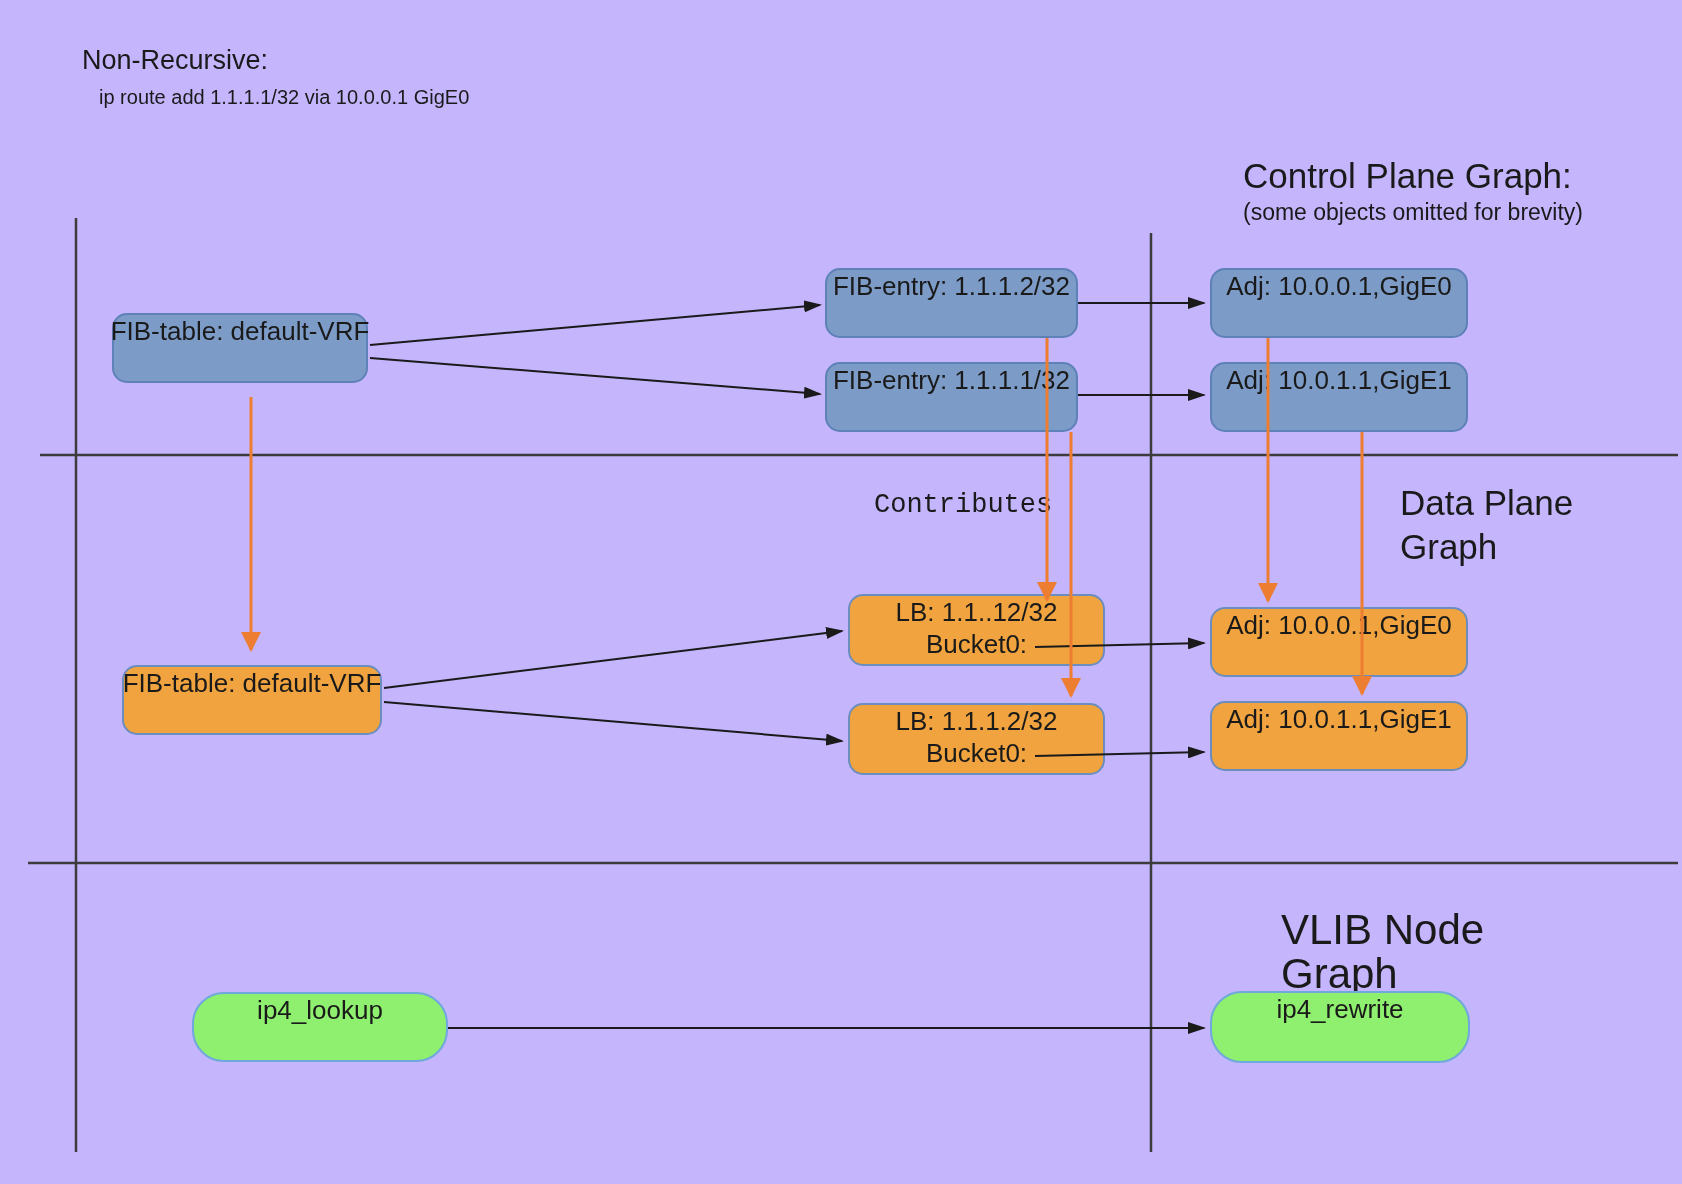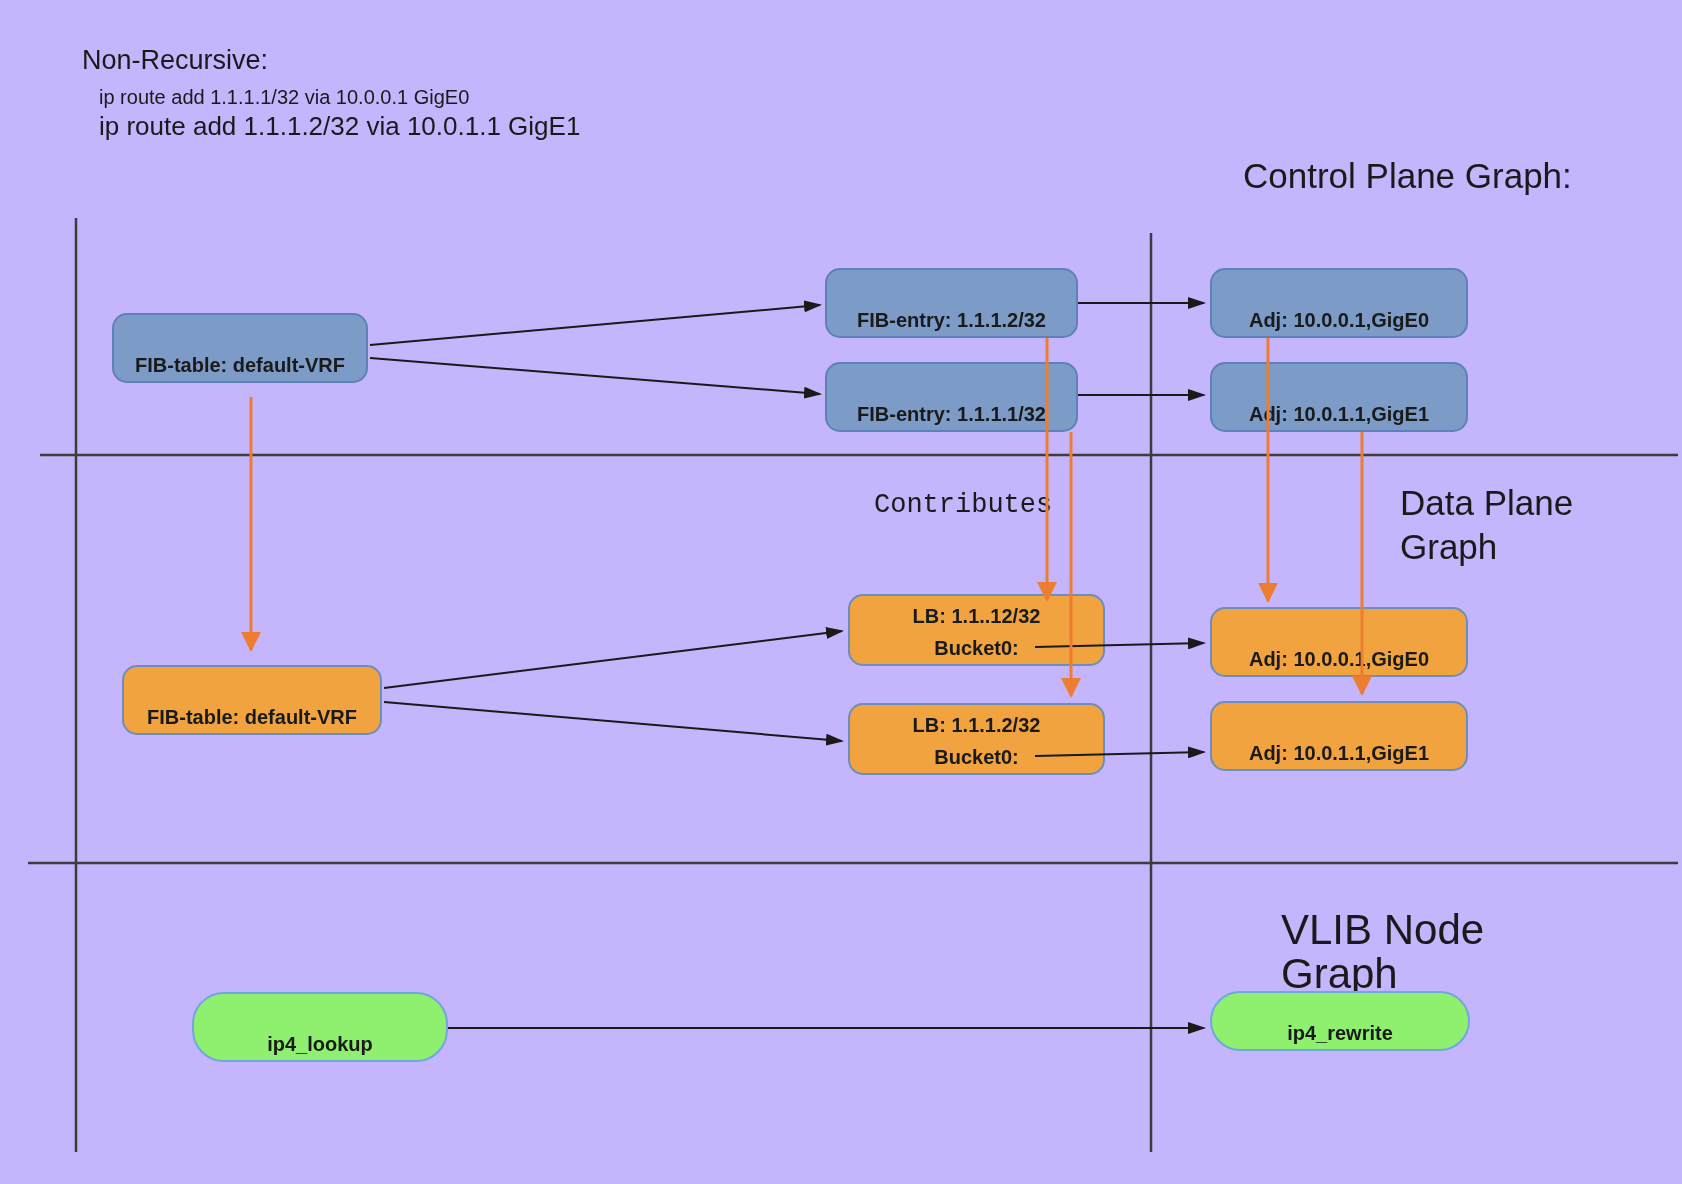--- a/index.html
+++ b/index.html
@@ -18,26 +18,25 @@
   .notes-cmd2{left:99px;top:110px;font-size:26px;line-height:33px;}
   .cp-title{left:1243px;top:156px;font-size:35px;line-height:40px;}
   .cp-subtitle{left:1243px;top:199px;font-size:23px;line-height:27px;}
   .contributes{left:874px;top:490px;font-size:27px;font-family:Liberation Mono, monospace;}
   .dp-title{left:1400px;top:481px;font-size:35px;line-height:44px;}
   .vlib-title{left:1281px;top:908px;font-size:42px;line-height:44px;}
   
   .node{
     position:absolute;
     display:flex;flex-direction:column;
-    align-items:center;justify-content:flex-end;
+    align-items:center;justify-content:flex-start;
     border-radius:15px;
-    font-size:20px;line-height:32px;
+    font-size:26px;line-height:32px;
     white-space:nowrap;
     box-sizing:border-box;
-    font-weight:bold;
   }
   .node.blue{
     background:var(--node-blue,#7c9bc7);
     border:2px solid var(--node-blue-border,#5e81b8);
   }
   .node.orange{
     background:var(--node-orange,#f0a33e);
     border:2px solid var(--node-orange-border,#6c8ebf);
   }
   .node.green{
@@ -52,39 +51,39 @@
   .n-cp-adj-0     {left:1210px;top:268px;width:258px;height:70px;}
   .n-cp-adj-1     {left:1210px;top:362px;width:258px;height:70px;}
   
   .n-dp-fib-table {left:122px;top:665px;width:260px;height:70px;}
   .n-dp-lb-1      {left:848px;top:594px;width:257px;height:72px;}
   .n-dp-lb-2      {left:848px;top:703px;width:257px;height:72px;}
   .n-dp-adj-0     {left:1210px;top:607px;width:258px;height:70px;}
   .n-dp-adj-1     {left:1210px;top:701px;width:258px;height:70px;}
   
   .n-ip4-lookup   {left:192px;top:992px;width:256px;height:70px;}
-  .n-ip4-rewrite  {left:1210px;top:991px;width:260px;height:60px;}
+  .n-ip4-rewrite  {left:1210px;top:991px;width:260px;height:72px;}
   
   #lines{position:absolute;left:0;top:0;pointer-events:none;}
   .grid{stroke:var(--line-dark,#3c3c3c);stroke-width:2.5;}
   .edge{stroke:var(--edge-black,#1a1a1a);stroke-width:2;fill:none;}
   .carrow{stroke:var(--arrow-orange,#ed7d31);stroke-width:3;fill:none;}
   #m-black path{fill:var(--edge-black,#1a1a1a);}
   #m-orange path{fill:var(--arrow-orange,#ed7d31);}
 </style>
 </head>
 <body>
 
 <div id="canvas">
 
   <div class="abs notes-title">Non-Recursive:</div>
   <div class="abs notes-cmd1">ip route add 1.1.1.1/32 via 10.0.0.1 GigE0</div>
-  <div class="abs notes-cmd2">ip route add 1.1.1.2/32 via 10.0.1.1 GigE1</div>
 
   <div class="abs cp-title">Control Plane Graph:</div>
+  <div class="abs cp-subtitle">(some objects omitted for brevity)</div>
   <div class="abs contributes">Contributes</div>
   <div class="abs dp-title">
     <div>Data Plane</div>
     <div>Graph</div>
   </div>
   <div class="abs vlib-title">
     <div>VLIB Node</div>
     <div>Graph</div>
   </div>
 

